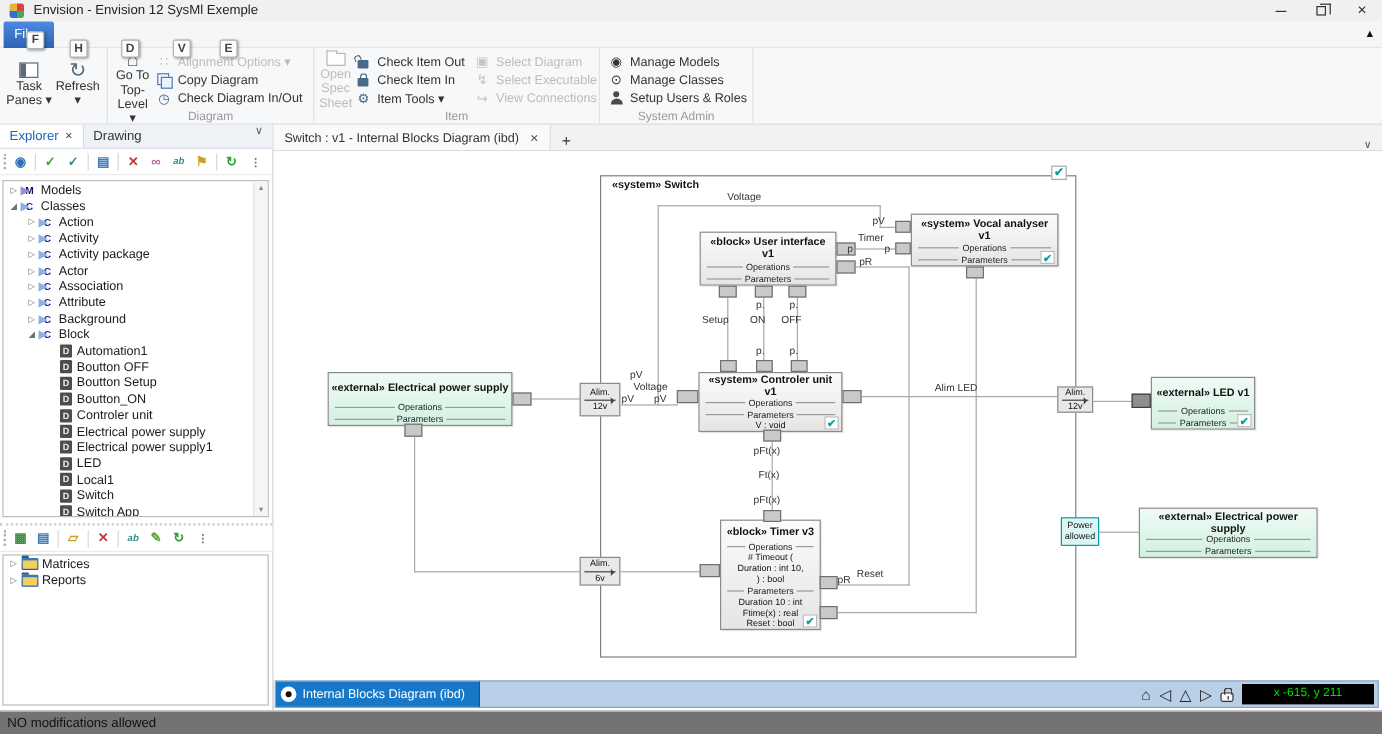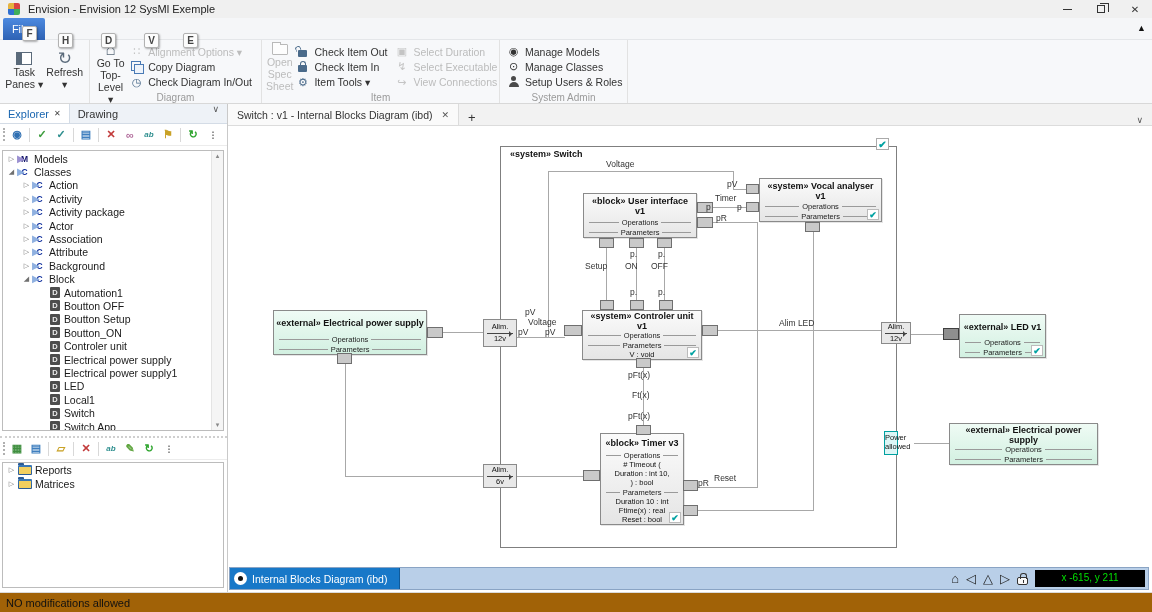--- a/index.html
+++ b/index.html
@@ -137,21 +137,21 @@
     padding:0 12px 0 4px;font-size:10.5px;border-right:1px solid #0f5a9a;}
   .eye{width:13px;height:13px;border-radius:50%;background:#fff;position:relative;flex:none;}
   .eye::after{content:"";position:absolute;left:4px;top:4px;width:5px;height:5px;border-radius:50%;background:#111;}
   .navctl{margin-left:auto;display:flex;align-items:center;gap:7px;padding-right:3px;}
   .navico{font-size:13px;color:#222;line-height:1;}
   .lockic{width:11px;height:8px;border:1px solid #333;border-radius:2px;position:relative;margin-top:5px;background:#f8f8f8;}
   .lockic::before{content:"";position:absolute;left:2px;top:-5px;width:5px;height:5px;border:1px solid #333;border-bottom:none;border-radius:3px 3px 0 0;}
   .lockic::after{content:"";position:absolute;left:4.5px;top:2px;width:1.5px;height:3px;background:#333;}
   .coordbox{background:#000;color:#00e000;font-size:10px;height:17px;line-height:16px;min-width:110px;
     text-align:center;padding:0 8px;}
-  .statusbar{position:absolute;left:0;top:592px;width:1152px;height:20px;background:#a16207;
+  .statusbar{position:absolute;left:0;top:592px;width:1152px;height:20px;background:#737373;
     border-top:1px solid #dadada;font-size:11px;color:#111;display:flex;align-items:center;padding-left:6px;}
 </style>
 </head>
 <body>
 
 <div class="titlebar">
   <span class="applogo"></span>
   <span>Envision - Envision 12 SysMl Exemple</span>
   <div class="winbtns">
     <span class="winbtn">
@@ -237,21 +237,21 @@
         <span>Check Item In</span>
       </div>
       <div class="sbtn">
         <span class="sicon">⚙</span>
         <span>Item Tools ▾</span>
       </div>
     </div>
     <div class="scol">
       <div class="sbtn dis">
         <span class="sicon">▣</span>
-        <span>Select Duration</span>
+        <span>Select Diagram</span>
       </div>
       <div class="sbtn dis">
         <span class="sicon">↯</span>
         <span>Select Executable</span>
       </div>
       <div class="sbtn dis">
         <span class="sicon">↪</span>
         <span>View Connections</span>
       </div>
     </div>
@@ -432,26 +432,26 @@
       <span class="tbico" style="color: rgb(47, 143, 143); font-size: 8px; font-style: italic;">ab</span>
       <span class="tbico" style="color: rgb(95, 165, 63);">✎</span>
       <span class="tbico" style="color: rgb(47, 165, 47);">↻</span>
       <span class="tbico tmore" style="color: rgb(102, 102, 102);">⋮</span>
     </div>
   <div class="treebox2">
     <div>
         <div class="trow" style="padding-left: 3px; height: 14px;">
           <span class="texp">▷</span>
           <span class="fold"></span>
+          <span class="tlabel">Matrices</span>
+        </div>
+        <div class="trow" style="padding-left: 3px; height: 14px;">
+          <span class="texp">▷</span>
+          <span class="fold"></span>
           <span class="tlabel">Reports</span>
-        </div>
-        <div class="trow" style="padding-left: 3px; height: 14px;">
-          <span class="texp">▷</span>
-          <span class="fold"></span>
-          <span class="tlabel">Matrices</span>
         </div>
       </div>
   </div>
 </div>
 
 <div class="doctabs">
   <div class="doctab">
     <span>Switch : v1 - Internal Blocks Diagram (ibd)</span>
     <span class="x">✕</span>
   </div>
@@ -589,21 +589,21 @@
       <div class="bport gray" style="left: 255px; top: 338px; width: 34px; height: 24px;">
         <div class="bp1">Alim.</div>
         <div class="bparrow"></div>
         <div class="bp2">6v</div>
       </div>
       <div class="bport gray" style="left: 653px; top: 196px; width: 30px; height: 22px;">
         <div class="bp1">Alim.</div>
         <div class="bparrow"></div>
         <div class="bp2">12v</div>
       </div>
-      <div class="bport teal" style="left: 656px; top: 305px; width: 14px; height: 24px;">
+      <div class="bport teal" style="left: 656px; top: 305px; width: 32px; height: 24px;">
         <div class="bp1">Power</div>
         <div class="bp2">allowed</div>
       </div>
       <span class="dlabel" style="left: 378px; top: 33px;">Voltage</span>
       <span class="dlabel" style="left: 499px; top: 53px;">pV</span>
       <span class="dlabel" style="left: 297px; top: 181px;">pV</span>
       <span class="dlabel" style="left: 300px; top: 191px;">Voltage</span>
       <span class="dlabel" style="left: 290px; top: 201px;">pV</span>
       <span class="dlabel" style="left: 317px; top: 201px;">pV</span>
       <span class="dlabel" style="left: 402px; top: 123px;">p.</span>

